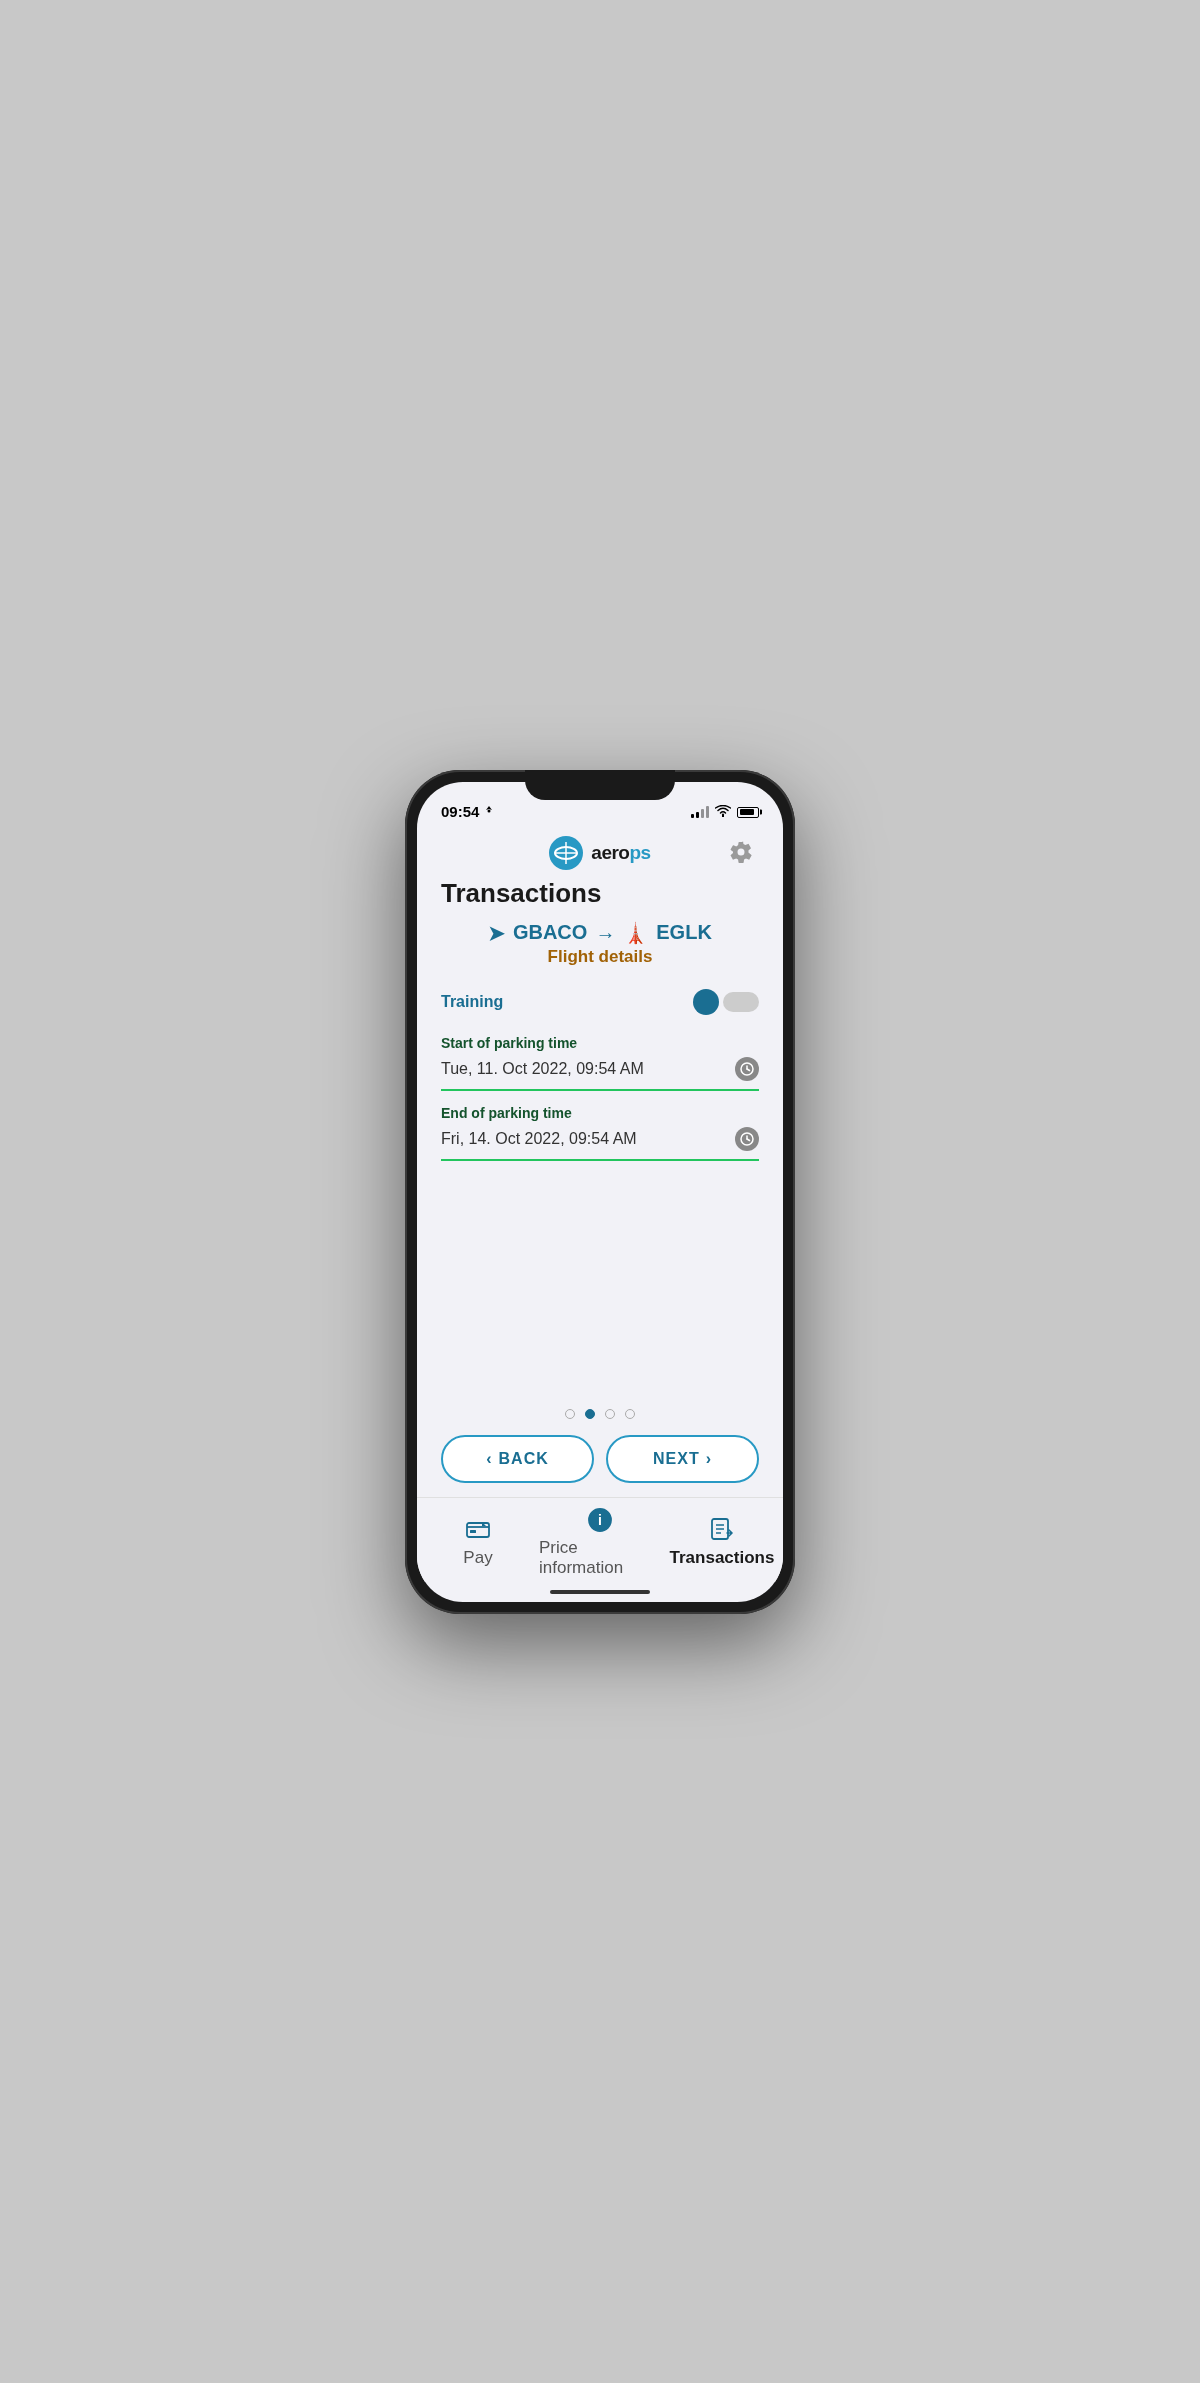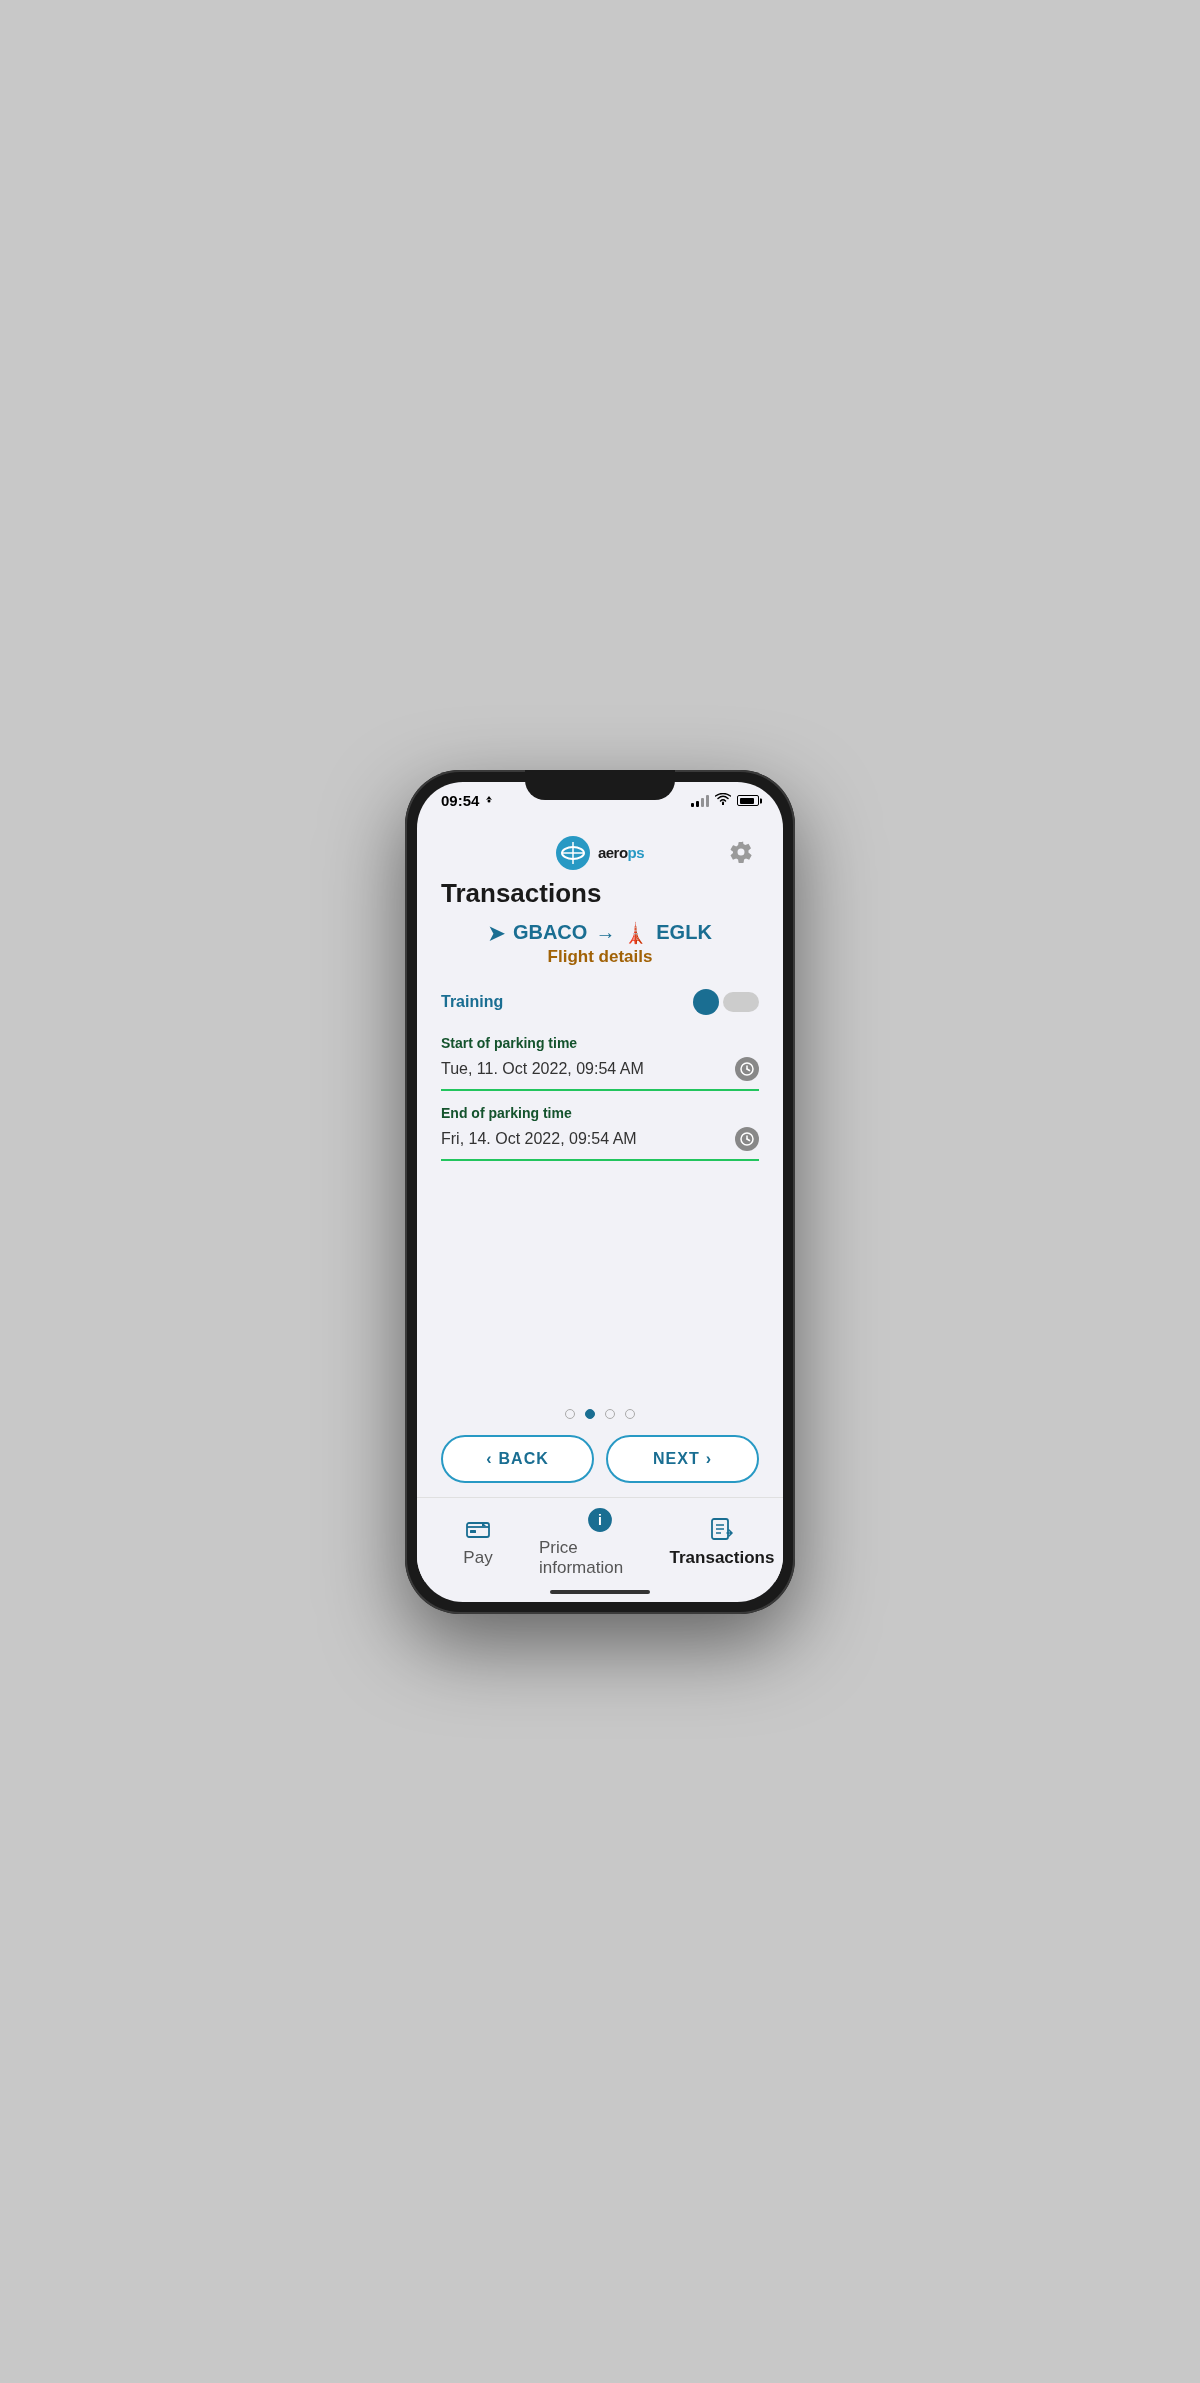--- a/index.html
+++ b/index.html
@@ -44,20 +44,21 @@
       height: 30px;
       background: #1a1a1a;
       border-radius: 0 0 20px 20px;
       z-index: 10;
     }
 
     
     .status-bar {
       height: 44px;
       display: flex;
+      align-items: flex-end;
       justify-content: space-between;
       padding: 0 24px 6px;
       flex-shrink: 0;
       position: relative;
       z-index: 5;
       gap: 36px;
     }
 
     .status-time {
       font-size: 15px;
@@ -140,21 +141,21 @@
       position: relative;
     }
 
     .logo-area {
       display: flex;
       align-items: center;
       gap: 8px;
     }
 
     .logo-text {
-      font-size: 15px;
+      font-size: 19px;
       font-weight: 700;
       color: #1a6e92;
       letter-spacing: -0.5px;
     }
 
     .logo-text span.aero {
       color: #1a1a1a;
       font-weight: 800;
     }
 

